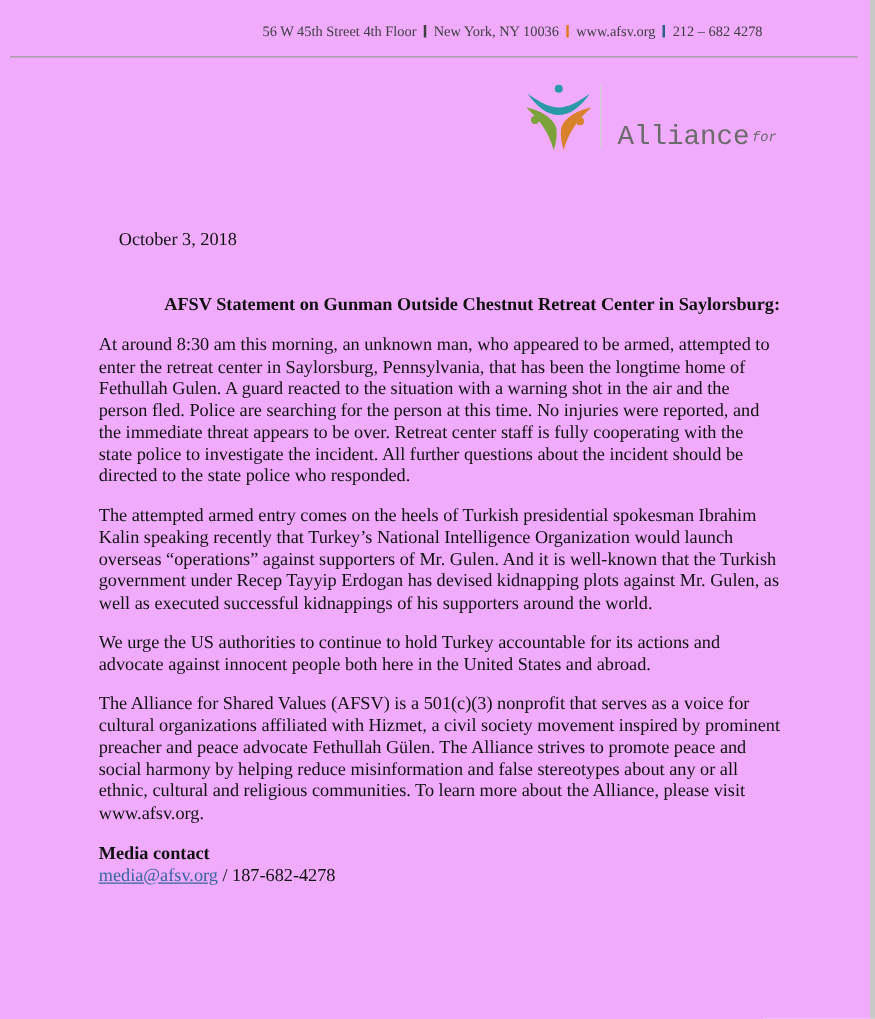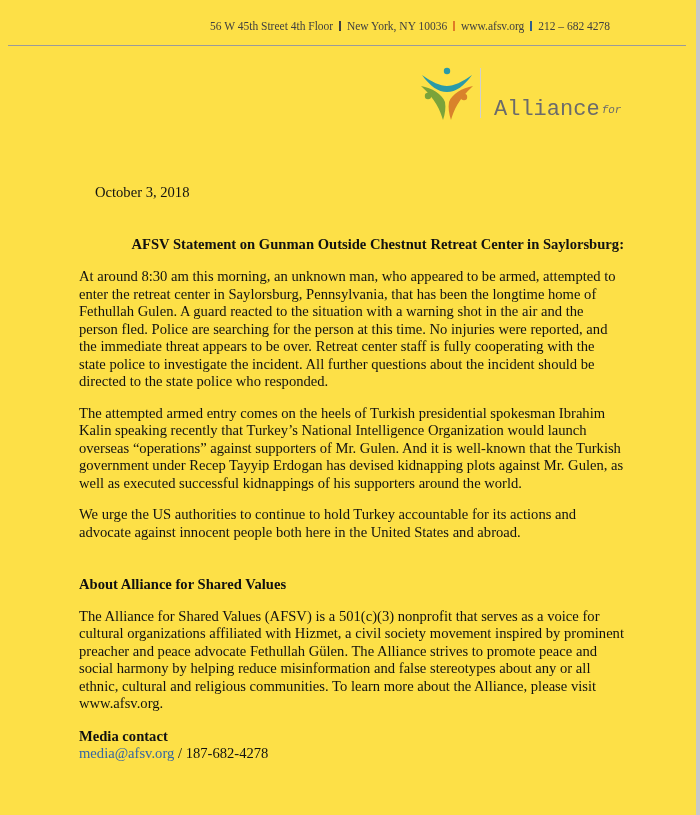--- a/index.html
+++ b/index.html
@@ -13,21 +13,21 @@
       position: relative;
       overflow: hidden;
       font-family: "Liberation Serif", serif;
       color: #111111;
     }
     .page {
       position: absolute;
       left: 0; top: 0;
       width: 696px;
       height: 815px;
-      background: #fde047;
+      background: #f0abfc;
     }
     .right-edge {
       position: absolute;
       left: 696px; top: 0;
       width: 4px; height: 815px;
       background: #c8c8c8;
     }
     .letterhead {
       position: absolute;
       top: 20px;
@@ -102,20 +102,21 @@
       font-weight: bold;
     }
     .about-body { margin-top: 16px; }
     .media-heading {
       margin: 15px 0 0 0;
       font-weight: bold;
     }
     .media-line { margin: 0; }
     .media-link {
       color: #3465a4;
+      text-decoration: underline;
     }
   </style>
 </head>
 <body>
 
 <div class="page">
 
   <div class="letterhead">
     <span>56 W 45th Street 4th Floor</span>
     <span class="sep" style="background:#404040"></span>
@@ -145,21 +146,20 @@
     </div>
   </div>
 
   <div class="content">
     <p class="date">October 3, 2018</p>
     <p class="title">AFSV Statement on Gunman Outside Chestnut Retreat Center in Saylorsburg:</p>
     <p class="para first">At around 8:30 am this morning, an unknown man, who appeared to be armed, attempted to enter the retreat center in Saylorsburg, Pennsylvania, that has been the longtime home of Fethullah Gulen. A guard reacted to the situation with a warning shot in the air and the person fled. Police are searching for the person at this time. No injuries were reported, and the immediate threat appears to be over. Retreat center staff is fully cooperating with the state police to investigate the incident. All further questions about the incident should be directed to the state police who responded.</p>
     <p class="para">The attempted armed entry comes on the heels of Turkish presidential spokesman Ibrahim Kalin speaking recently that Turkey’s National Intelligence Organization would launch overseas “operations” against supporters of Mr. Gulen. And it is well-known that the Turkish government under Recep Tayyip Erdogan has devised kidnapping plots against Mr. Gulen, as well as executed successful kidnappings of his supporters around the world.</p>
     <p class="para">We urge the US authorities to continue to hold Turkey accountable for its actions and advocate against innocent people both here in the United States and abroad.</p>
 
-    <p class="about-heading">About Alliance for Shared Values</p>
     <p class="para about-body">The Alliance for Shared Values (AFSV) is a 501(c)(3) nonprofit that serves as a voice for cultural organizations affiliated with Hizmet, a civil society movement inspired by prominent preacher and peace advocate Fethullah Gülen. The Alliance strives to promote peace and social harmony by helping reduce misinformation and false stereotypes about any or all ethnic, cultural and religious communities. To learn more about the Alliance, please visit www.afsv.org.</p>
 
     <p class="media-heading">Media contact</p>
     <p class="media-line">
       <a class="media-link">media@afsv.org</a><span> / 187-682-4278</span>
     </p>
   </div>
 </div>
 
 <div class="right-edge"></div>

